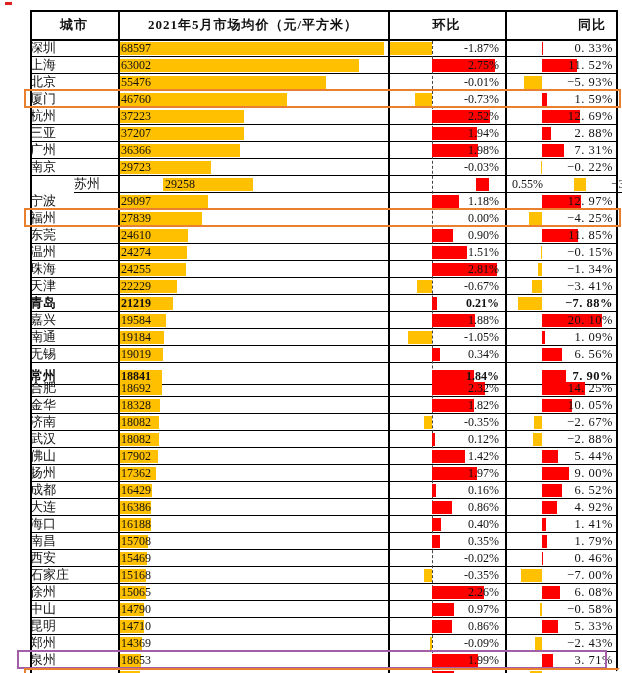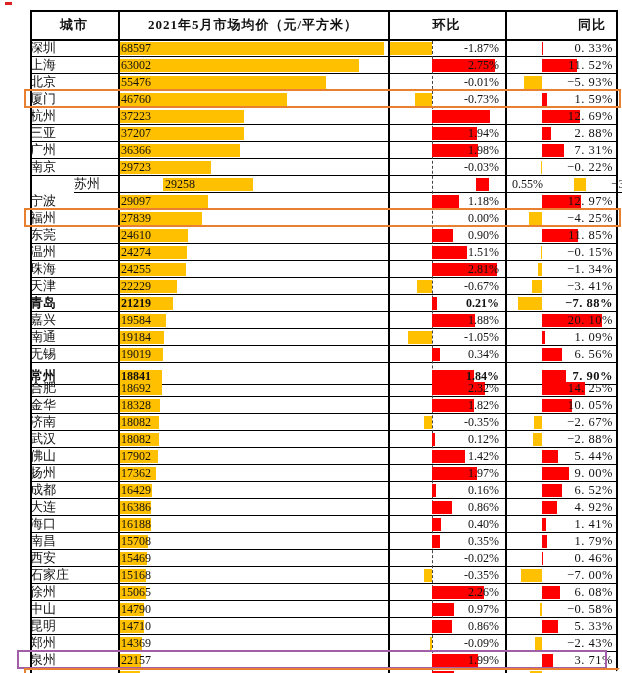--- a/index.html
+++ b/index.html
@@ -86,20 +86,21 @@
         <div class="bar bar-gold" style="left: 385px; width: 17px;"></div>
         <div class="mom-text">-0.73%</div>
         <div class="bar bar-red" style="left: 512px; width: 5px;"></div>
         <div class="yoy-text">1. 59%</div>
       </div>
       <div class="row" style="top: 108px;">
         <div class="cell-city">杭州</div>
         <div class="bar bar-gold" style="left: 89px; width: 125px;"></div>
         <div class="price-text">37223</div>
         <div class="bar bar-red" style="left: 402px; width: 58px;"></div>
+        <div class="mom-text">2.52%</div>
         <div class="bar bar-red" style="left: 512px; width: 38px;"></div>
         <div class="yoy-text">12. 69%</div>
       </div>
       <div class="row" style="top: 125px;">
         <div class="cell-city">三亚</div>
         <div class="bar bar-gold" style="left: 89px; width: 125px;"></div>
         <div class="price-text">37207</div>
         <div class="bar bar-red" style="left: 402px; width: 45px;"></div>
         <div class="mom-text">1.94%</div>
         <div class="bar bar-red" style="left: 512px; width: 9px;"></div>
@@ -368,21 +369,21 @@
         <div class="bar bar-gold" style="left: 89px; width: 23px;"></div>
         <div class="price-text">14369</div>
         <div class="bar bar-gold" style="left: 400px; width: 2px;"></div>
         <div class="mom-text">-0.09%</div>
         <div class="bar bar-gold" style="left: 505px; width: 7px;"></div>
         <div class="yoy-text">−2. 43%</div>
       </div>
       <div class="row" style="top: 652px;">
         <div class="cell-city">泉州</div>
         <div class="bar bar-gold" style="left: 89px; width: 22px;"></div>
-        <div class="price-text">22157</div>
+        <div class="price-text">18653</div>
         <div class="bar bar-red" style="left: 402px; width: 46px;"></div>
         <div class="mom-text">1.99%</div>
         <div class="bar bar-red" style="left: 512px; width: 11px;"></div>
         <div class="yoy-text">3. 71%</div>
       </div>
       <div class="row" style="top: 669px;">
         <div class="bar bar-gold" style="left: 89px; width: 21px;"></div>
         <div class="bar bar-red" style="left: 402px; width: 22px;"></div>
         <div class="bar bar-gold" style="left: 500px; width: 12px;"></div>
       </div>

